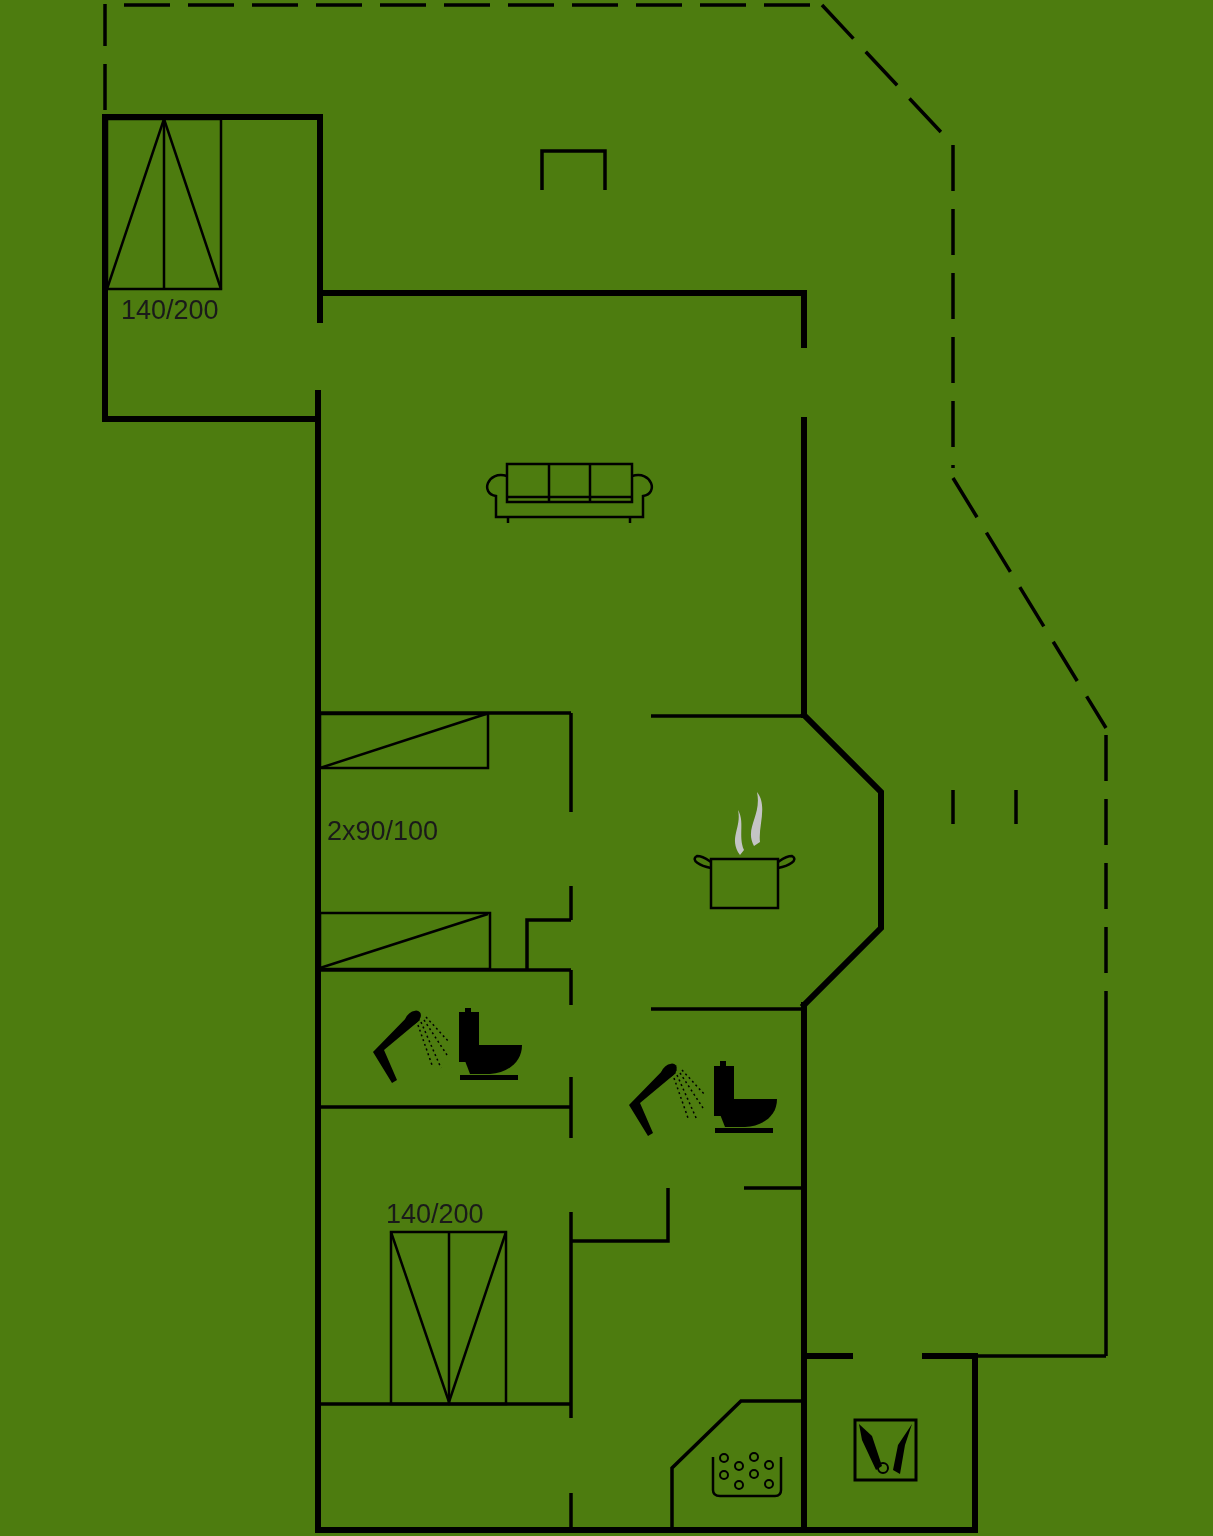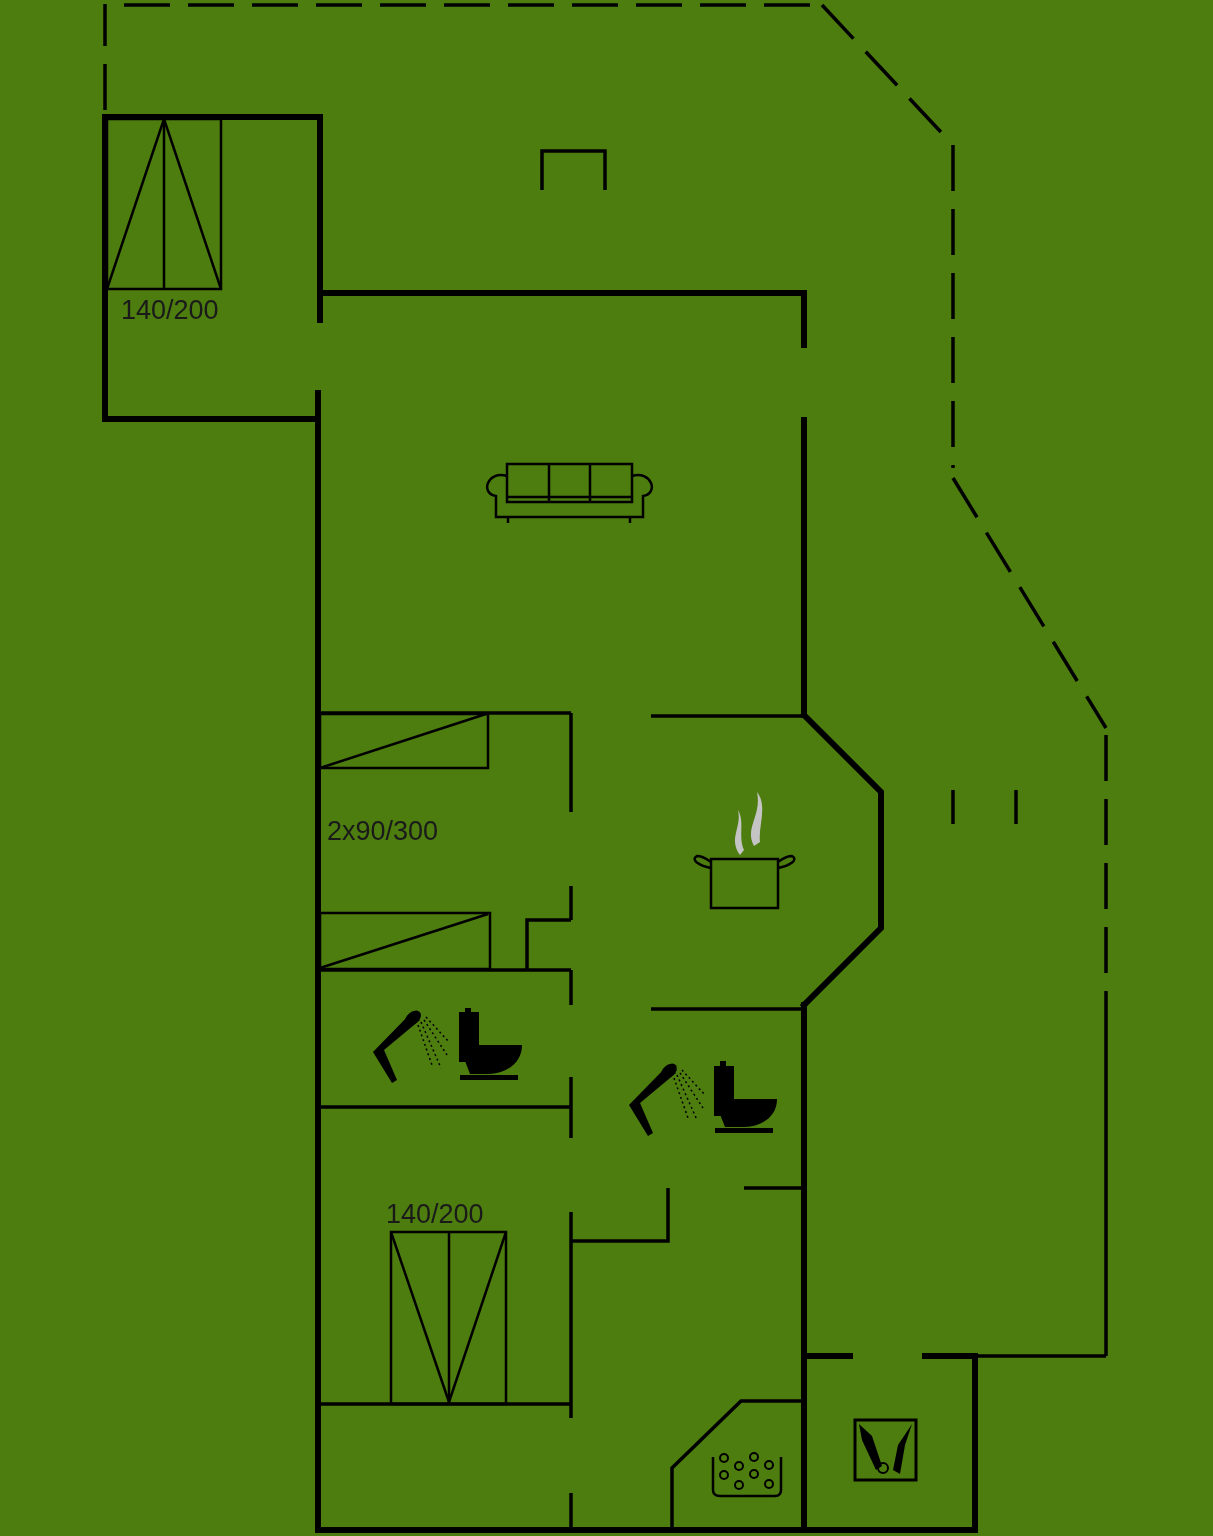--- a/index.html
+++ b/index.html
@@ -176,15 +176,15 @@
 
     <g>
       <rect x="855" y="1420" width="61" height="60" fill="none" stroke="#000" stroke-width="3"></rect>
       <path d="M859,1424 L872,1436 L882,1466 L876,1470 L862,1440 Z" class="fill-black"></path>
       <path d="M912,1424 L905,1445 L900,1474 L893,1470 L898,1445 Z" class="fill-black"></path>
       <circle cx="883" cy="1468" r="5" fill="none" stroke="#000" stroke-width="2"></circle>
     </g>
   </svg>
 
   <span class="label" style="left:121px; top:297px;">140/200</span>
-  <span class="label" style="left:327px; top:818px;">2x90/300</span>
+  <span class="label" style="left:327px; top:818px;">2x90/100</span>
   <span class="label" style="left:386px; top:1201px;">140/200</span>
 </div>
 
 </body></html>

